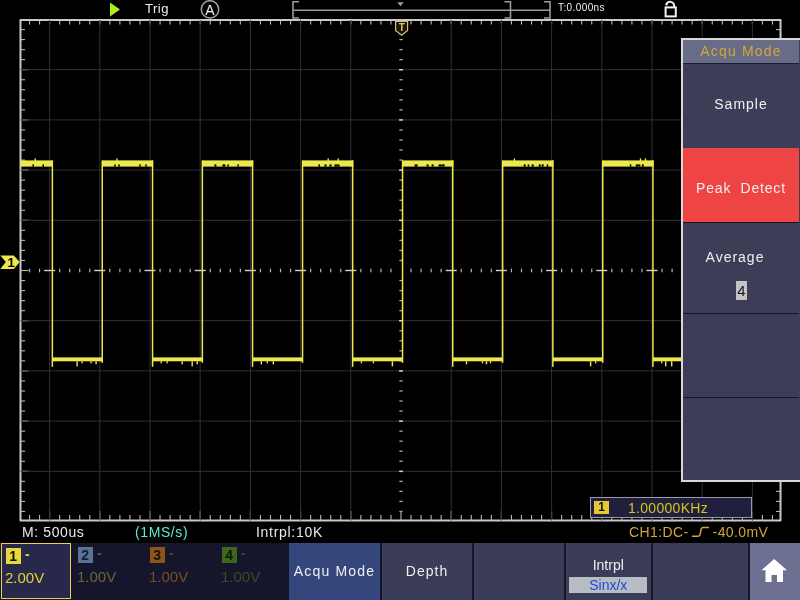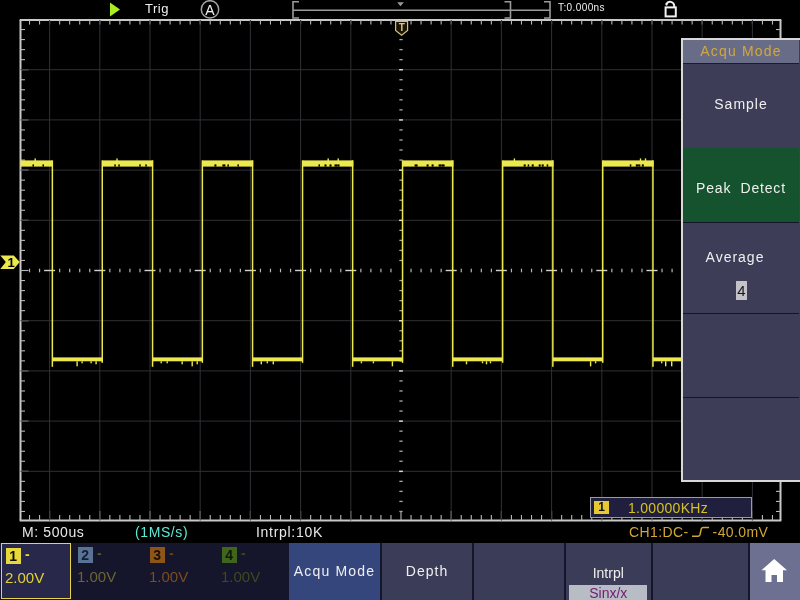--- a/index.html
+++ b/index.html
@@ -532,21 +532,21 @@
 </svg>
 
 <div class="abs" style="left:145px;top:1px;font-size:13px;color:#f0f0f0;letter-spacing:0.5px">Trig</div>
 <div class="abs" style="left:558px;top:2px;font-size:10px;color:#f0f0f0;letter-spacing:0.4px">T:0.000ns</div>
 
 <div class="abs" style="left:681px;top:38px;width:119px;height:443.5px;background:#3e3d58;border:2px solid #d8d8d8;border-right:none">
   <div class="abs" style="left:0;top:0;width:116px;height:23.7px;background:#686c87;color:#d2a83c;font-size:14px;letter-spacing:1.2px;text-align:center;line-height:22px;border-bottom:1.5px solid #1c1c30">Acqu Mode</div>
   <div class="abs" style="left:0;top:23.7px;width:116px;height:84px;background:#3e3d58">
       <div class="abs" style="left:0;top:32px;width:116px;text-align:center;color:#efefef;font-size:14px;letter-spacing:1px">Sample</div>
     </div>
-  <div class="abs" style="left:0;top:107.7px;width:116px;height:74.5px;background:#14532d">
+  <div class="abs" style="left:0;top:107.7px;width:116px;height:74.5px;background:#ef4444">
       <div class="abs" style="left:0;top:32px;width:116px;text-align:center;color:#efefef;font-size:14px;letter-spacing:0.8px">Peak&nbsp;&nbsp;Detect</div>
     </div>
   <div class="abs" style="left:0;top:182.2px;width:116px;height:91px;background:#3e3d58;border-top:1.5px solid #14142a">
     <div class="abs" style="left:0;top:26px;width:104px;text-align:center;color:#efefef;font-size:14px;letter-spacing:1px">Average</div>
     <div class="abs" style="left:53px;top:57.5px;width:11px;height:19px;background:#c2c2c8;color:#15151a;font-size:15px;text-align:center;line-height:19px">4</div>
   </div>
   <div class="abs" style="left:0;top:273.2px;width:116px;height:83.3px;background:#3e3d58;border-top:1.5px solid #14142a"></div>
   <div class="abs" style="left:0;top:356.5px;width:116px;height:83.5px;background:#3e3d58;border-top:1.5px solid #14142a"></div>
 </div>
 
@@ -585,22 +585,22 @@
   <div class="abs" style="left:216px;top:0px;width:72px;height:56px">
     <span class="abs" style="left:6px;top:3.5px;width:14.5px;height:16.5px;background:#40661e;color:#0c1a04;font-size:14px;font-weight:bold;text-align:center;line-height:16px">4</span>
     <span class="abs" style="left:25px;top:2px;color:#42481e;font-size:14px;font-weight:bold">-</span>
     <span class="abs" style="left:5px;top:25px;color:#42481e;font-size:15px">1.00V</span>
   </div>
 
   <div class="abs" style="left:289px;top:0;width:91px;height:57px;background:#35467c;color:#efefef;font-size:14px;letter-spacing:1.2px;text-align:center;line-height:57px">Acqu Mode</div>
   <div class="abs" style="left:382px;top:0;width:90px;height:57px;background:#3a3c58;color:#efefef;font-size:14px;letter-spacing:1px;text-align:center;line-height:57px">Depth</div>
   <div class="abs" style="left:474px;top:0;width:90px;height:57px;background:#3a3c58"></div>
   <div class="abs" style="left:566px;top:0;width:84.5px;height:57px;background:#3a3c58;color:#efefef;font-size:14px;text-align:center">
-    <div style="margin-top:22px">Intrpl</div>
-    <div style="margin-top:4px"><span style="background:#b8bcc4;color:#701a75;padding:0 20px">Sinx/x</span></div>
+    <div style="margin-top:14px">Intrpl</div>
+    <div style="margin-top:4px"><span style="background:#b8bcc4;color:#1d4ed8;padding:0 20px">Sinx/x</span></div>
   </div>
   <div class="abs" style="left:652.5px;top:0;width:95px;height:57px;background:#3a3c58"></div>
   <div class="abs" style="left:749.5px;top:0;width:50.5px;height:57px;background:#6d7090">
     <svg width="28" height="25" viewBox="0 0 28 25" style="position:absolute;left:10px;top:15px">
       <path d="M14.2,1 L27,12.2 L23,12.2 L23,24 L17,24 L17,17 L11.5,17 L11.5,24 L5.5,24 L5.5,12.2 L1.5,12.2 Z" fill="#ffffff"></path>
     </svg>
   </div>
 </div>
 
 </body></html>

